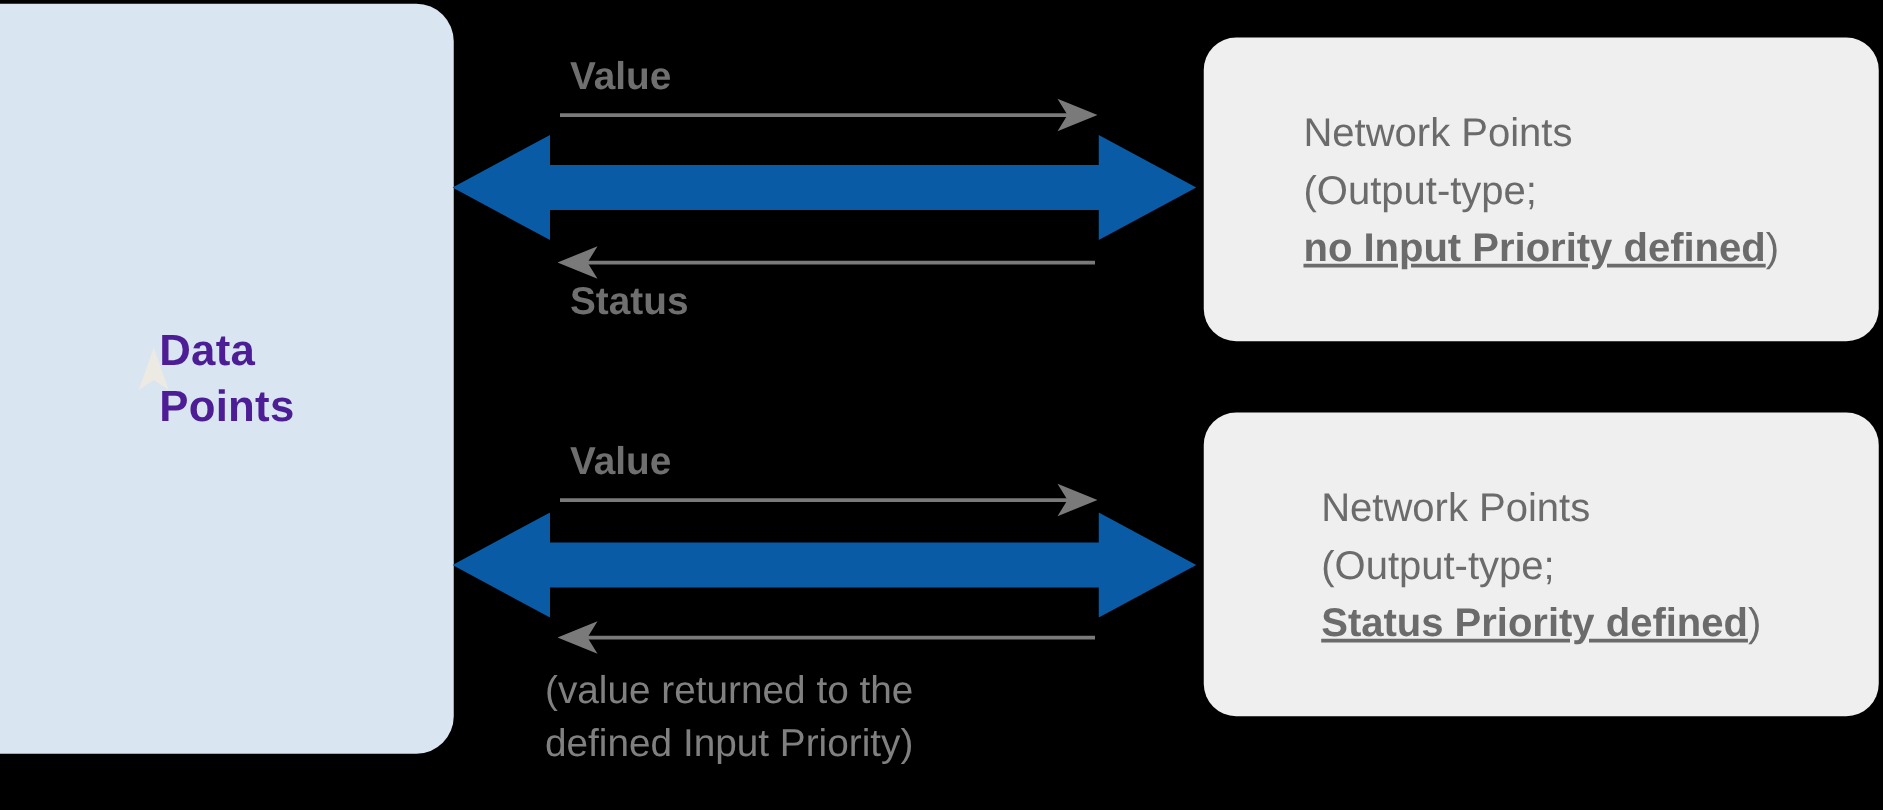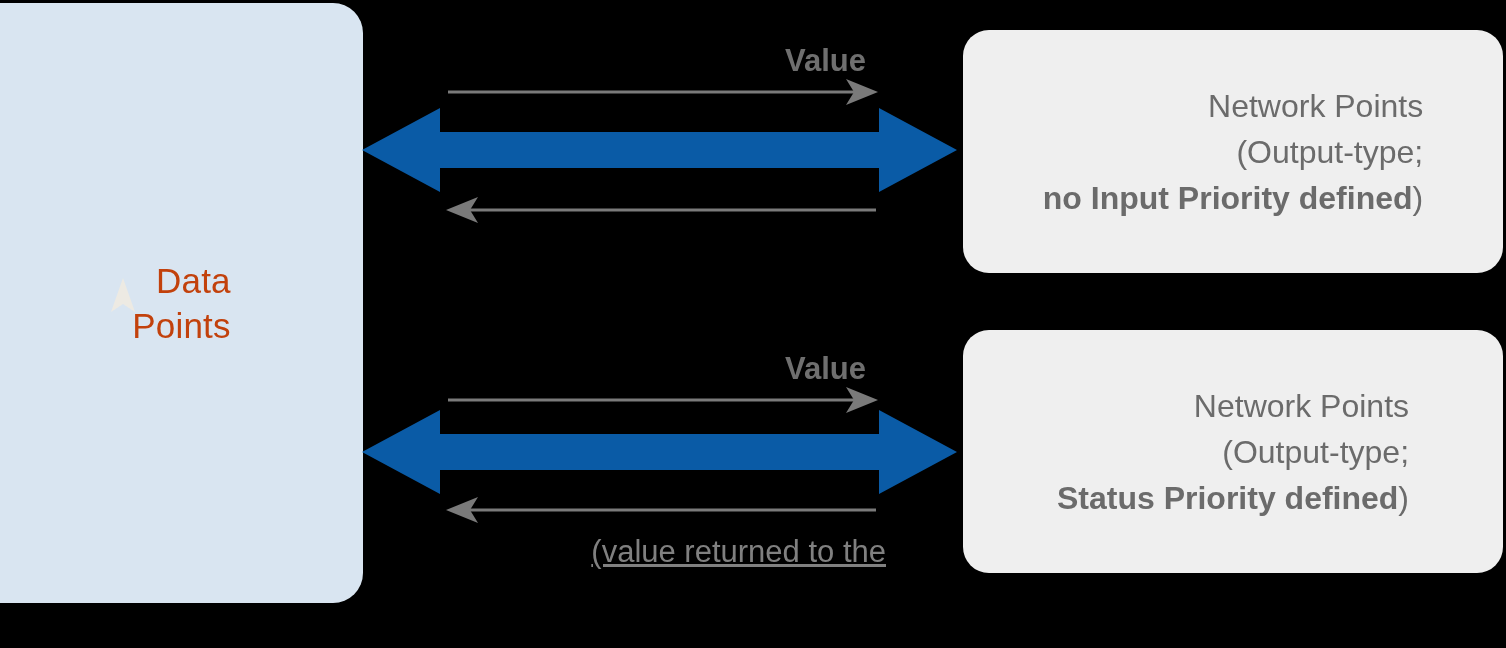--- a/index.html
+++ b/index.html
@@ -19,36 +19,36 @@
     overflow: hidden;
   }
 
   
   .box {
     position: absolute;
     box-sizing: border-box;
     display: flex;
     align-items: center;
     justify-content: center;
-    text-align: right;
+    text-align: left;
   }
 
   #datapoint-box {
     left: -40px;
     top: 3px;
     width: 403px;
     height: 600px;
     background: #d9e5f1;
     border-radius: 30px;
   }
   #datapoint-label {
-    color: #c2410c;
+    color: #4c1d95;
     font-size: 35px;
     line-height: 45px;
-    font-weight: 400;
+    font-weight: 700;
     letter-spacing: 0.2px;
     padding-left: 40px;
   }
 
   #np-top-box {
     left: 963px;
     top: 30px;
     width: 540px;
     height: 243px;
     background: #efefef;
@@ -63,20 +63,21 @@
     border-radius: 26px;
   }
   .np-label {
     color: #6b6b6b;
     font-size: 32px;
     line-height: 46px;
     font-weight: 400;
   }
   .np-label b {
     font-weight: 700;
+    text-decoration: underline;
   }
 
   
   #cursor-artifact {
     position: absolute;
     left: 110px;
     top: 278px;
     width: 0;
     height: 0;
   }
@@ -100,36 +101,35 @@
   .thin-arrow svg { display: block; width: 100%; height: 100%; }
 
   #arrow-value-top   { left: 446px; top: 78px;  width: 432px; }
   #arrow-status-top  { left: 446px; top: 196px; width: 432px; }
   #arrow-value-bot   { left: 446px; top: 386px; width: 432px; }
   #arrow-statusvalue-bot { left: 446px; top: 496px; width: 432px; }
 
   
   .caption {
     position: absolute;
-    text-align: right;
+    text-align: left;
     color: #767676;
     white-space: nowrap;
   }
   .caption .bold {
     font-weight: 700;
     font-size: 31px;
     line-height: 38px;
     color: #6f6f6f;
   }
   .caption .regular {
     font-weight: 400;
     font-size: 31px;
     line-height: 43px;
     color: #808080;
-    text-decoration: underline;
   }
 
   #cap-value-top     { left: 456px; top: 42px;  width: 410px; }
   #cap-status-top    { left: 456px; top: 222px; width: 410px; }
   #cap-value-bot     { left: 456px; top: 350px; width: 410px; }
   #cap-statusvalue-bot { left: 436px; top: 512px; width: 450px; }
 </style>
 </head>
 <body>
 
@@ -165,20 +165,23 @@
     </svg>
   </div>
 
   <div class="thin-arrow" id="arrow-status-top">
     <svg viewBox="0 0 432 28" preserveAspectRatio="none" xmlns="http://www.w3.org/2000/svg">
       <line x1="20" y1="14" x2="430" y2="14" stroke="#7a7a7a" stroke-width="3"></line>
       <polygon points="0,14 32,1 24,14 32,27" fill="#7a7a7a"></polygon>
     </svg>
   </div>
 
+  <div class="caption" id="cap-status-top">
+    <span class="bold">Status</span>
+  </div>
 
   <div class="box" id="np-top-box">
     <div class="np-label">
       <span>Network Points</span><br>
       <span>(Output-type;</span><br>
       <b>no Input Priority defined</b><span>)</span>
     </div>
   </div>
 
   <div class="caption" id="cap-value-bot">
@@ -201,20 +204,21 @@
   <div class="thin-arrow" id="arrow-statusvalue-bot">
     <svg viewBox="0 0 432 28" preserveAspectRatio="none" xmlns="http://www.w3.org/2000/svg">
       <line x1="20" y1="14" x2="430" y2="14" stroke="#7a7a7a" stroke-width="3"></line>
       <polygon points="0,14 32,1 24,14 32,27" fill="#7a7a7a"></polygon>
     </svg>
   </div>
 
   <div class="caption" id="cap-statusvalue-bot">
     <br>
     <span class="regular">(value returned to the</span><br>
+    <span class="regular">defined Input Priority)</span>
   </div>
 
   <div class="box" id="np-bottom-box">
     <div class="np-label">
       <span>Network Points</span><br>
       <span>(Output-type;</span><br>
       <b>Status Priority defined</b><span>)</span>
     </div>
   </div>
 

